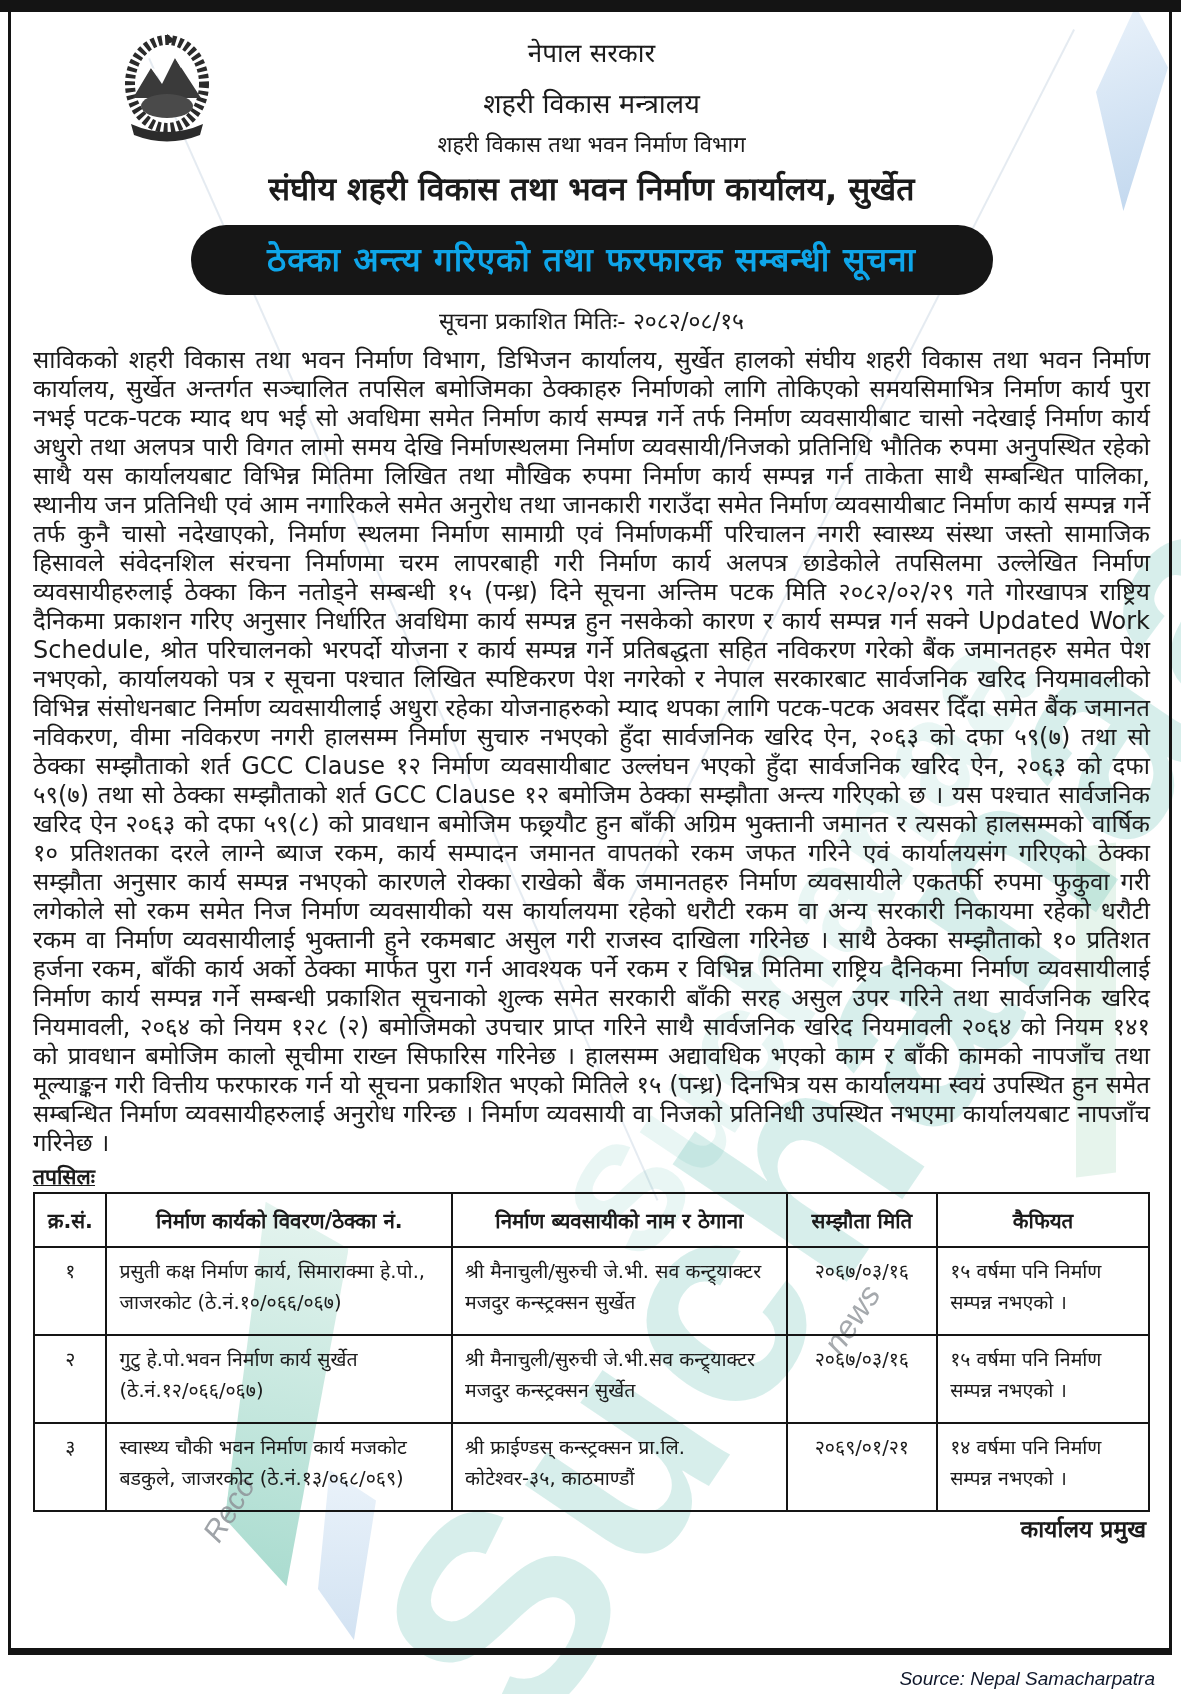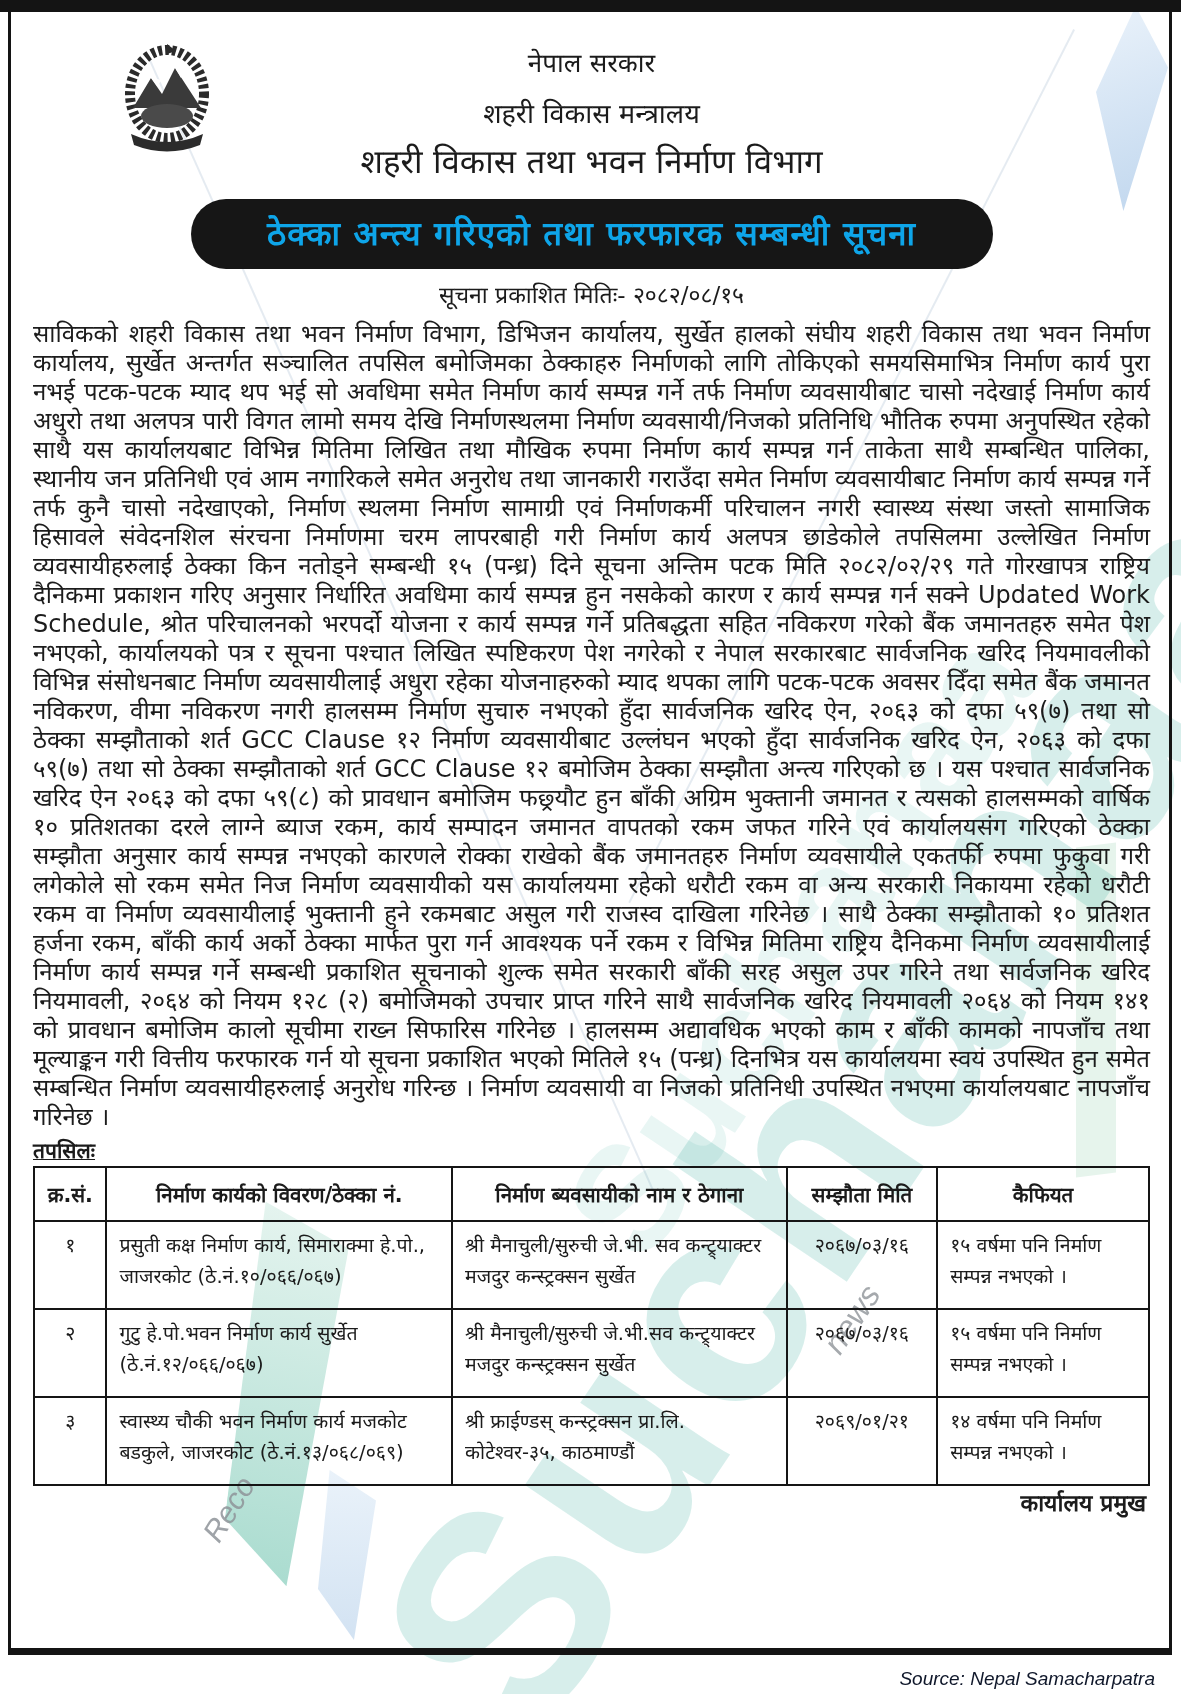--- a/index.html
+++ b/index.html
@@ -29,26 +29,26 @@
         clip-path:polygon(8% 0,100% 10%,72% 100%,0 84%);opacity:.5;transform:rotate(6deg);}
   .ribbon.blue-left{left:318px;top:1470px;width:58px;height:170px;
         background:linear-gradient(180deg,#d9e8f6,#aecbe8);
         clip-path:polygon(20% 0,100% 18%,62% 100%,0 70%);opacity:.55;}
   .ribbon.green-right{left:1076px;top:845px;width:40px;height:330px;background:#cdead9;
         opacity:.5;transform:skewY(-7deg);}
   .streak{position:absolute;height:2px;background:#dfe6ee;transform-origin:0 0;opacity:.8;}
   .streak.s1{left:150px;top:58px;width:1250px;transform:rotate(66deg);}
   .streak.s2{left:1075px;top:30px;width:980px;transform:rotate(117deg);}
   
-  .content{position:absolute;left:33px;top:32px;width:1117px;z-index:2;}
+  .content{position:absolute;left:33px;top:22px;width:1117px;z-index:2;}
   .emblem{position:absolute;left:84px;top:10px;width:100px;height:114px;}
   .hdr{text-align:center;}
   .hdr.l1{font-size:26px;margin-top:12px;}
   .hdr.l2{font-size:27px;margin-top:14px;}
-  .hdr.l3{font-size:33px;margin-top:7px;}
+  .hdr.l3{font-size:22px;margin-top:7px;}
   .hdr.l4{font-size:32px;font-weight:bold;margin-top:8px;}
   .banner{width:802px;margin:16px auto 0;background:#161616;border-radius:36px;
           padding:11px 18px 14px;box-sizing:border-box;text-align:center;}
   .banner span{color:#0ea5e9;font-size:33px;font-weight:bold;letter-spacing:1px;}
   .pub-date{text-align:center;font-size:23px;font-weight:normal;margin-top:9px;}
   .body-text{margin:10px 0 0;font-size:24px;line-height:29px;text-align:justify;color:#1c1c1c;}
   .tapasil{font-size:21px;font-weight:bold;margin-top:4px;text-decoration:underline;text-decoration-thickness:1px;}
   table.schedule{width:100%;border-collapse:collapse;margin-top:2px;background:transparent;}
   table.schedule th,table.schedule td{border:2.5px solid #151515;}
   table.schedule th{font-size:20.5px;font-weight:bold;padding:12px 6px;text-align:center;}
@@ -89,20 +89,21 @@
         <path d="M34 36 L40 44 L45 38 Z" fill="#ffffff"></path>
         <path d="M58 26 L64 36 L68 30 Z" fill="#ffffff"></path>
         <ellipse cx="50" cy="74" rx="26" ry="12" fill="#4a4a4a"></ellipse>
         <path d="M14 92 Q50 108 86 92 L83 103 Q50 116 17 103 Z" fill="#2b2b2b"></path>
       </svg>
     </div>
 
     <div class="hdr l1">नेपाल सरकार</div>
     <div class="hdr l2">शहरी विकास मन्त्रालय</div>
     <div class="hdr l3">शहरी विकास तथा भवन निर्माण विभाग</div>
+    <div class="hdr l4">संघीय शहरी विकास तथा भवन निर्माण कार्यालय, सुर्खेत</div>
 
     <div class="banner">
       <span>ठेक्का अन्त्य गरिएको तथा फरफारक सम्बन्धी सूचना</span>
     </div>
 
     <div class="pub-date">सूचना प्रकाशित मितिः- २०८२/०८/१५</div>
 
     <p class="body-text">साविकको शहरी विकास तथा भवन निर्माण विभाग, डिभिजन कार्यालय, सुर्खेत हालको संघीय शहरी विकास तथा भवन निर्माण कार्यालय, सुर्खेत अन्तर्गत सञ्चालित तपसिल बमोजिमका ठेक्काहरु निर्माणको लागि तोकिएको समयसिमाभित्र निर्माण कार्य पुरा नभई पटक-पटक म्याद थप भई सो अवधिमा समेत निर्माण कार्य सम्पन्न गर्ने तर्फ निर्माण व्यवसायीबाट चासो नदेखाई निर्माण कार्य अधुरो तथा अलपत्र पारी विगत लामो समय देखि निर्माणस्थलमा निर्माण व्यवसायी/निजको प्रतिनिधि भौतिक रुपमा अनुपस्थित रहेको साथै यस कार्यालयबाट विभिन्न मितिमा लिखित तथा मौखिक रुपमा निर्माण कार्य सम्पन्न गर्न ताकेता साथै सम्बन्धित पालिका, स्थानीय जन प्रतिनिधी एवं आम नगारिकले समेत अनुरोध तथा जानकारी गराउँदा समेत निर्माण व्यवसायीबाट निर्माण कार्य सम्पन्न गर्ने तर्फ कुनै चासो नदेखाएको, निर्माण स्थलमा निर्माण सामाग्री एवं निर्माणकर्मी परिचालन नगरी स्वास्थ्य संस्था जस्तो सामाजिक हिसावले संवेदनशिल संरचना निर्माणमा चरम लापरबाही गरी निर्माण कार्य अलपत्र छाडेकोले तपसिलमा उल्लेखित निर्माण व्यवसायीहरुलाई ठेक्का किन नतोड्ने सम्बन्धी १५ (पन्ध्र) दिने सूचना अन्तिम पटक मिति २०८२/०२/२९ गते गोरखापत्र राष्ट्रिय दैनिकमा प्रकाशन गरिए अनुसार निर्धारित अवधिमा कार्य सम्पन्न हुन नसकेको कारण र कार्य सम्पन्न गर्न सक्ने Updated Work Schedule, श्रोत परिचालनको भरपर्दो योजना र कार्य सम्पन्न गर्ने प्रतिबद्धता सहित नविकरण गरेको बैंक जमानतहरु समेत पेश नभएको, कार्यालयको पत्र र सूचना पश्चात लिखित स्पष्टिकरण पेश नगरेको र नेपाल सरकारबाट सार्वजनिक खरिद नियमावलीको विभिन्न संसोधनबाट निर्माण व्यवसायीलाई अधुरा रहेका योजनाहरुको म्याद थपका लागि पटक-पटक अवसर दिँदा समेत बैंक जमानत नविकरण, वीमा नविकरण नगरी हालसम्म निर्माण सुचारु नभएको हुँदा सार्वजनिक खरिद ऐन, २०६३ को दफा ५९(७) तथा सो ठेक्का सम्झौताको शर्त GCC Clause १२ निर्माण व्यवसायीबाट उल्लंघन भएको हुँदा सार्वजनिक खरिद ऐन, २०६३ को दफा ५९(७) तथा सो ठेक्का सम्झौताको शर्त GCC Clause १२ बमोजिम ठेक्का सम्झौता अन्त्य गरिएको छ । यस पश्चात सार्वजनिक खरिद ऐन २०६३ को दफा ५९(८) को प्रावधान बमोजिम फछ्र्यौट हुन बाँकी अग्रिम भुक्तानी जमानत र त्यसको हालसम्मको वार्षिक १० प्रतिशतका दरले लाग्ने ब्याज रकम, कार्य सम्पादन जमानत वापतको रकम जफत गरिने एवं कार्यालयसंग गरिएको ठेक्का सम्झौता अनुसार कार्य सम्पन्न नभएको कारणले रोक्का राखेको बैंक जमानतहरु निर्माण व्यवसायीले एकतर्फी रुपमा फुकुवा गरी लगेकोले सो रकम समेत निज निर्माण व्यवसायीको यस कार्यालयमा रहेको धरौटी रकम वा अन्य सरकारी निकायमा रहेको धरौटी रकम वा निर्माण व्यवसायीलाई भुक्तानी हुने रकमबाट असुल गरी राजस्व दाखिला गरिनेछ । साथै ठेक्का सम्झौताको १० प्रतिशत हर्जना रकम, बाँकी कार्य अर्को ठेक्का मार्फत पुरा गर्न आवश्यक पर्ने रकम र विभिन्न मितिमा राष्ट्रिय दैनिकमा निर्माण व्यवसायीलाई निर्माण कार्य सम्पन्न गर्ने सम्बन्धी प्रकाशित सूचनाको शुल्क समेत सरकारी बाँकी सरह असुल उपर गरिने तथा सार्वजनिक खरिद नियमावली, २०६४ को नियम १२८ (२) बमोजिमको उपचार प्राप्त गरिने साथै सार्वजनिक खरिद नियमावली २०६४ को नियम १४१ को प्रावधान बमोजिम कालो सूचीमा राख्न सिफारिस गरिनेछ । हालसम्म अद्यावधिक भएको काम र बाँकी कामको नापजाँच तथा मूल्याङ्कन गरी वित्तीय फरफारक गर्न यो सूचना प्रकाशित भएको मितिले १५ (पन्ध्र) दिनभित्र यस कार्यालयमा स्वयं उपस्थित हुन समेत सम्बन्धित निर्माण व्यवसायीहरुलाई अनुरोध गरिन्छ । निर्माण व्यवसायी वा निजको प्रतिनिधी उपस्थित नभएमा कार्यालयबाट नापजाँच गरिनेछ ।</p>
 
     <div class="tapasil">तपसिलः</div>

